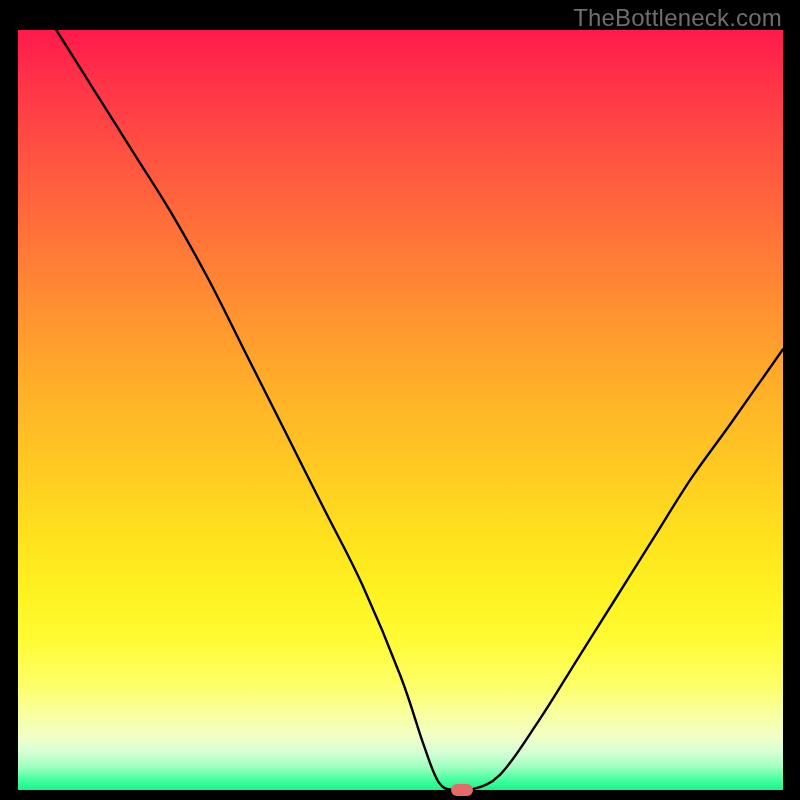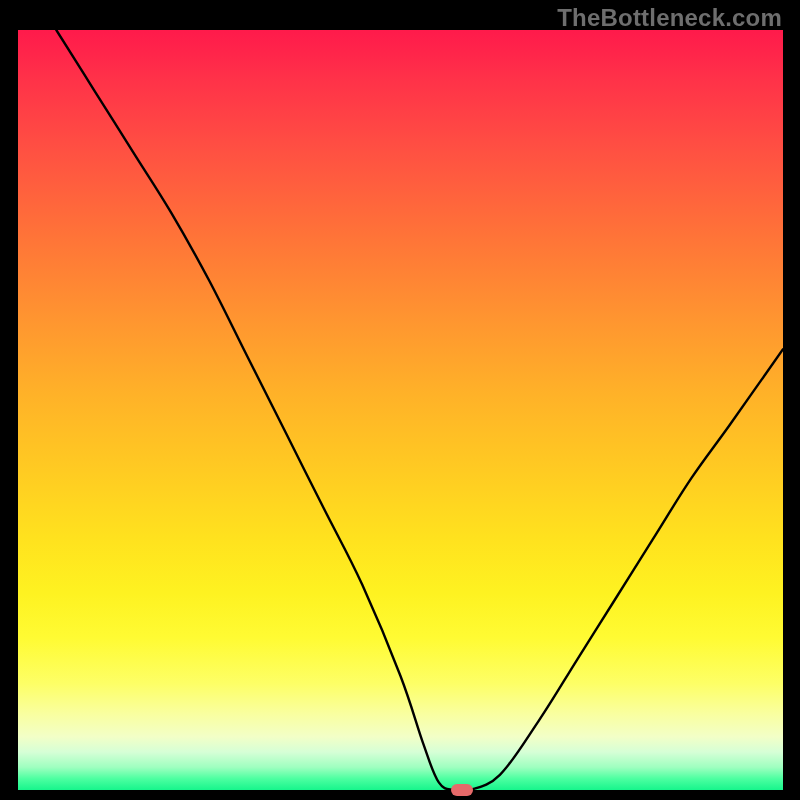--- a/index.html
+++ b/index.html
@@ -15,21 +15,21 @@
     width: 800px;
     height: 800px;
   }
   .watermark {
     position: absolute;
     top: 4px;
     right: 18px;
     color: #6e6e6e;
     font-family: Arial, Helvetica, sans-serif;
     font-size: 24px;
-    font-weight: 700;
+    font-weight: 400;
     letter-spacing: 0.2px;
     user-select: none;
   }
   .plot-area {
     position: absolute;
     left: 18px;
     top: 30px;
     width: 765px;
     height: 760px;
   }

